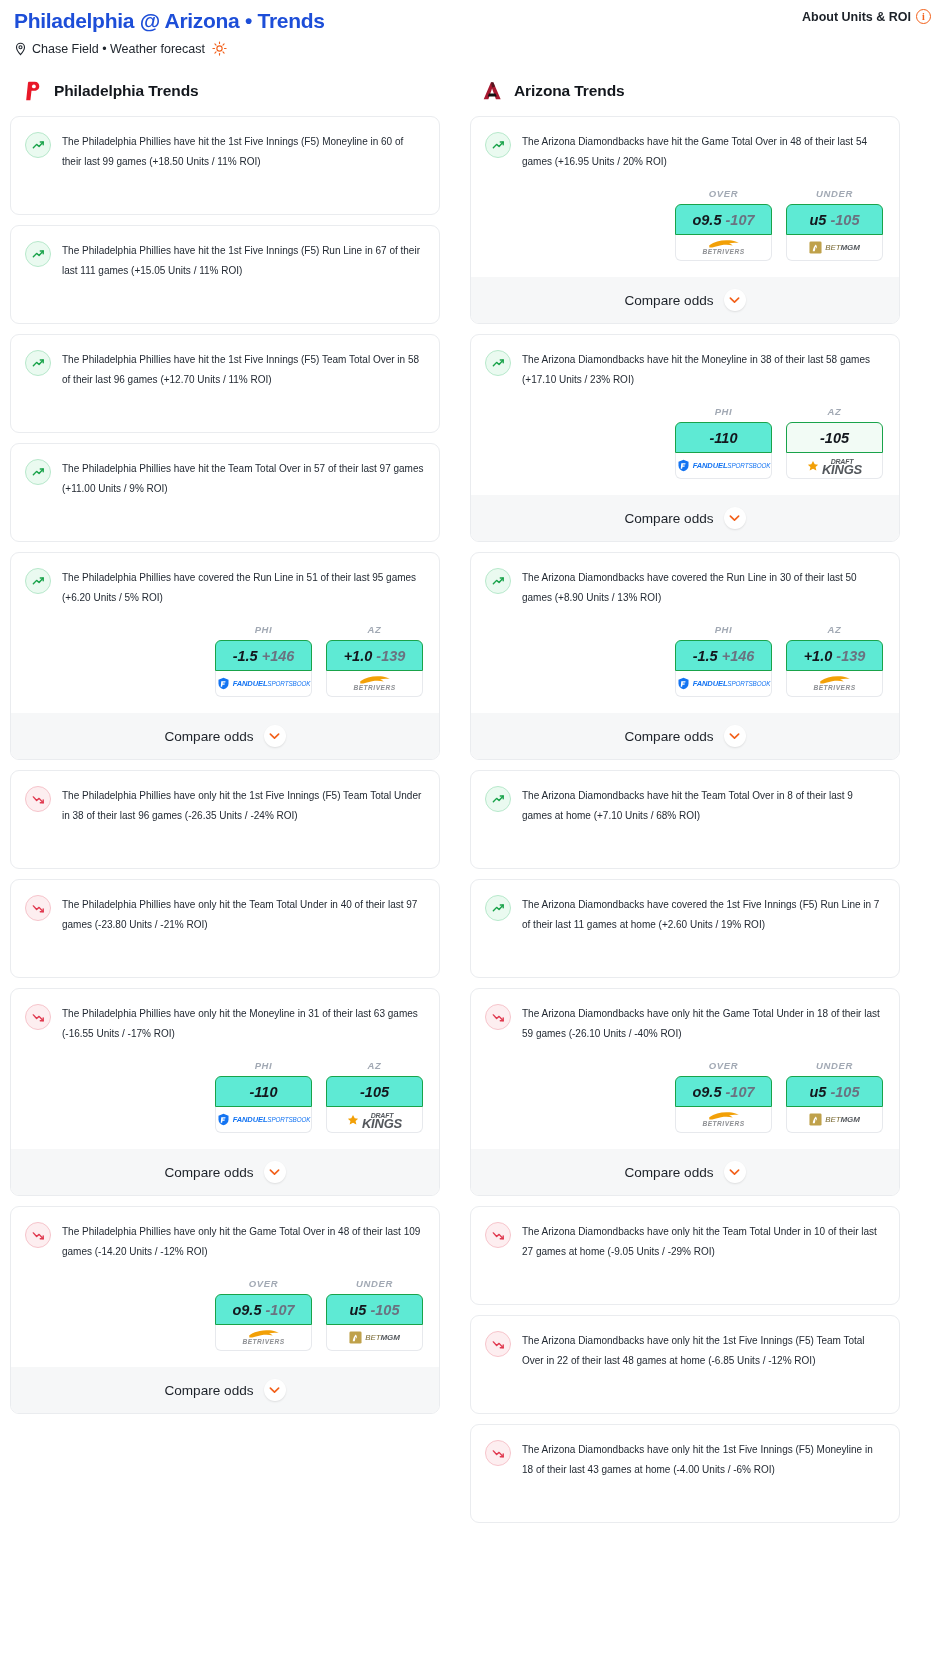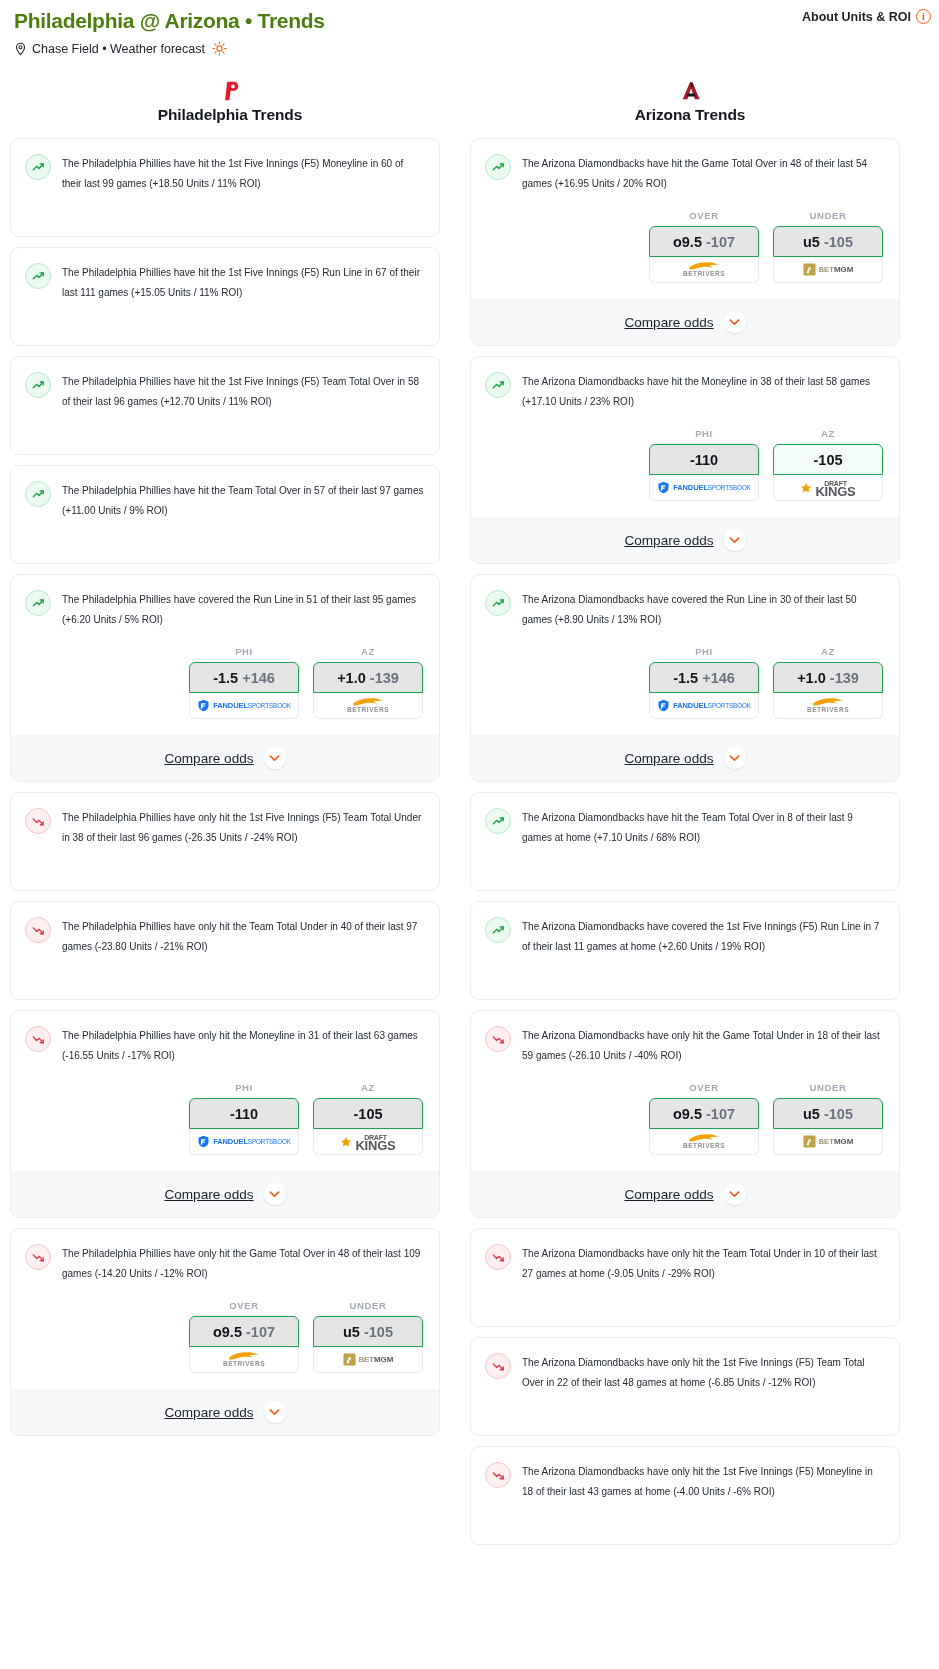--- a/index.html
+++ b/index.html
@@ -14,21 +14,21 @@
 
   
   .page-head {
     position: relative;
     padding: 8px 14px 0 14px;
   }
   .title {
     font-size: 21px;
     font-weight: 700;
     letter-spacing: -0.3px;
-    color: #4d7c0f;
+    color: #1d4ed8;
     line-height: 26px;
   }
   .subline {
     display: flex;
     align-items: flex-end;
     gap: 5px;
     margin-top: 7px;
     font-size: 12.5px;
     color: #2c333c;
   }
@@ -65,24 +65,23 @@
     display: flex;
     gap: 30px;
     padding: 24px 10px 0 10px;
     align-items: flex-start;
   }
   .col { width: 430px; flex: 0 0 430px; }
 
   .col-head {
     display: flex;
     align-items: center;
-    gap: 4px;
+    gap: 12px;
     padding-left: 10px;
     margin-bottom: 14px;
-    flex-direction: column;
   }
   .col-head .team-logo { width: 22px; height: 22px; display: flex; align-items: center; justify-content: center; }
   .col-head .col-title { font-size: 15.5px; font-weight: 700; color: #13171d; letter-spacing: -0.1px; }
 
   
   .card {
     border: 1px solid #eaecef;
     border-radius: 9px;
     background: #fff;
     margin-bottom: 10px;
@@ -107,33 +106,33 @@
   .card-pad { height: 42px; }
 
   
   .odds-row {
     display: flex;
     justify-content: flex-end;
     gap: 14px;
     margin-top: 16px;
     padding-right: 2px;
   }
-  .odds-col { width: 110px; }
+  .odds-col { width: 97px; font-style: italic; }
   .odds-label {
     text-align: center;
     font-size: 9.5px;
     font-weight: 700;
     letter-spacing: 0.6px;
     color: #a2a9b4;
     margin-bottom: 5px;
   }
   .odds-box {
     border: 1px solid #19a34a;
     border-radius: 6px 6px 0 0;
-    background: #e5e5e5;
+    background: #5eead4;
     text-align: center;
     padding: 7px 2px 6px 2px;
     font-size: 14.5px;
     font-weight: 700;
     color: #13171d;
     cursor: pointer;
     line-height: 16px;
     white-space: nowrap;
   }
   .odds-box.hl { background: #f2fbf5; }
@@ -167,21 +166,20 @@
   
   .compare {
     margin: 16px -14px 0 -14px;
     background: #f6f7f8;
     height: 46px;
     display: flex;
     align-items: center;
     justify-content: center;
     gap: 10px;
     cursor: pointer;
-    text-decoration: underline;
   }
   .compare .lbl { font-size: 13.6px; color: #1c2128; }
   .chev-circle {
     width: 22px; height: 22px;
     background: #fff;
     border-radius: 50%;
     display: flex; align-items: center; justify-content: center;
     box-shadow: 0 1px 2px rgba(0,0,0,.10);
   }
 </style>

